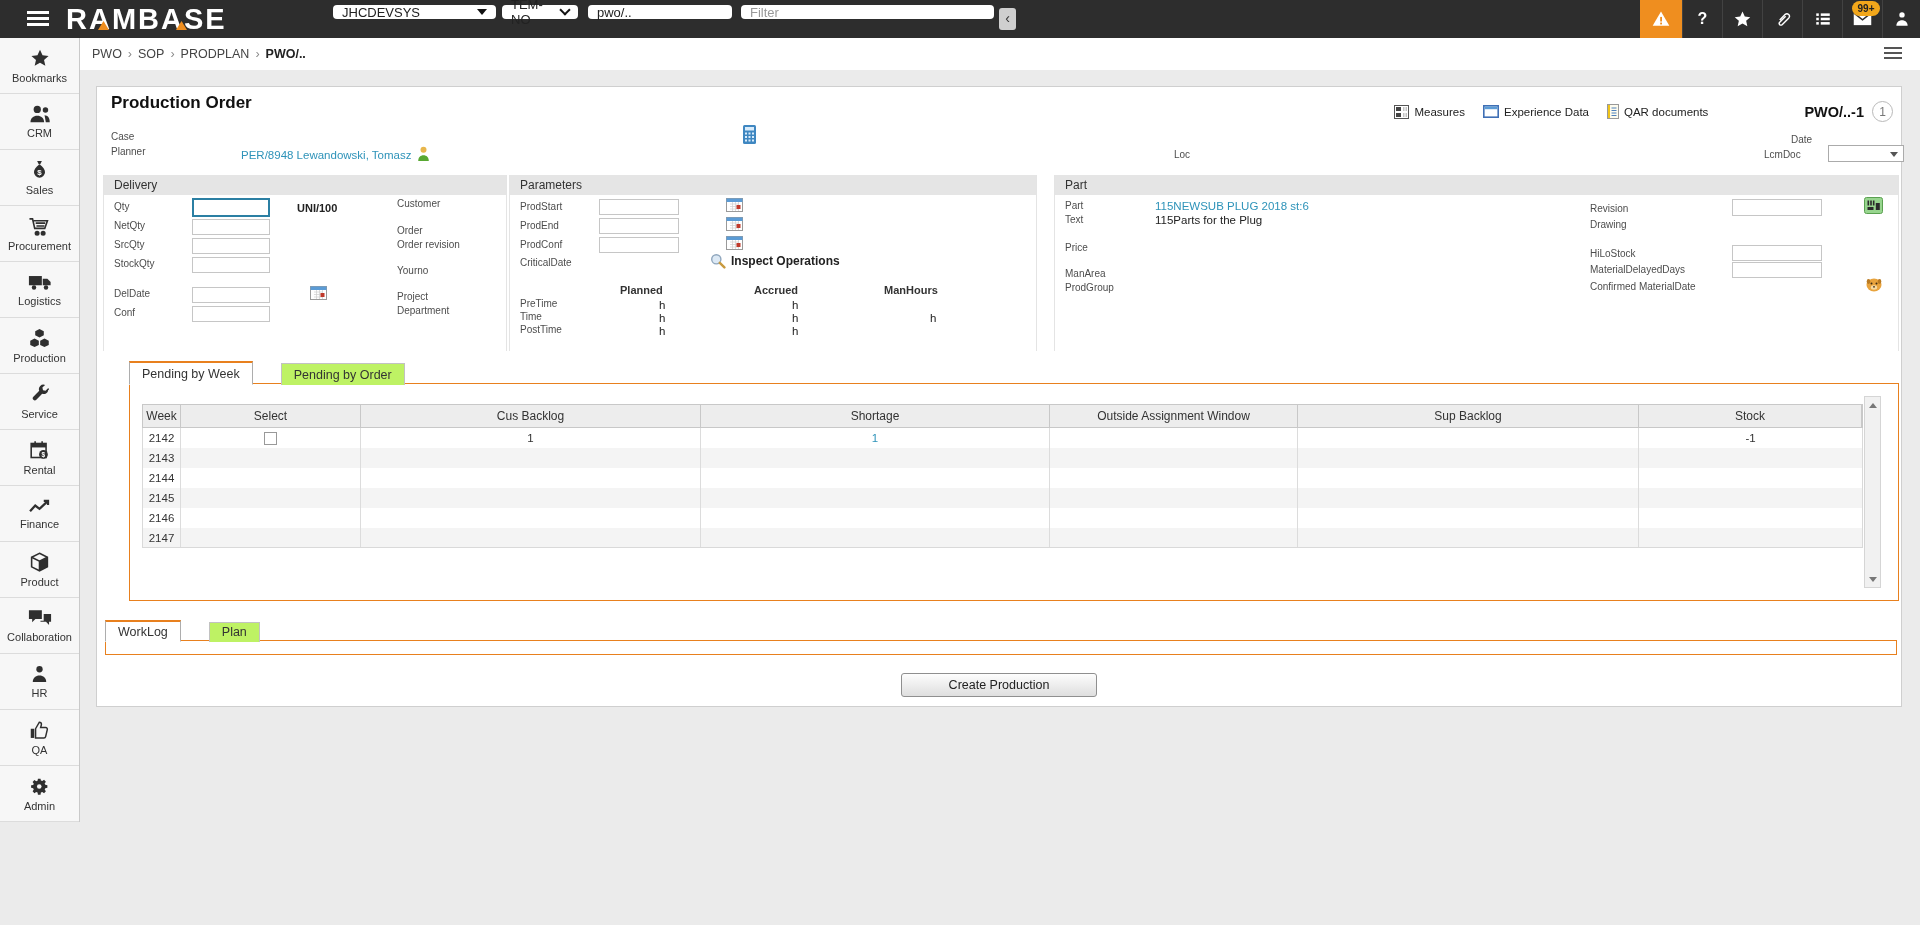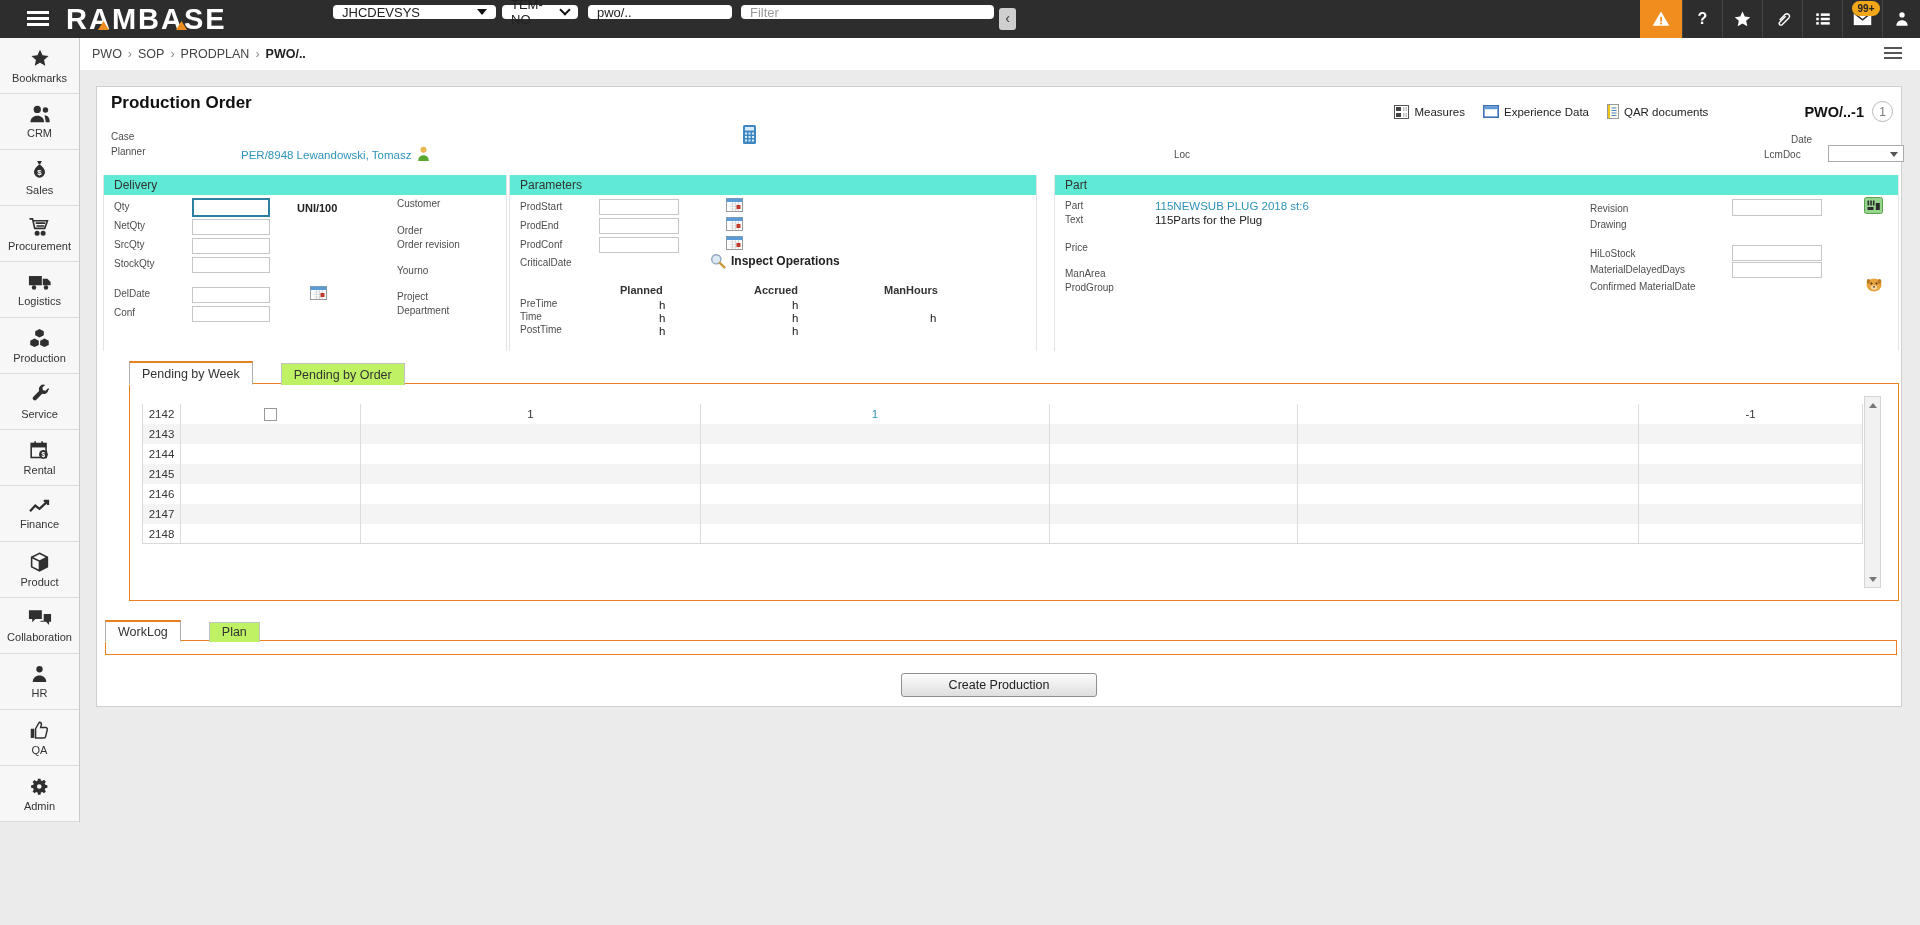--- a/index.html
+++ b/index.html
@@ -58,21 +58,21 @@
   .inp { background:#fff; border:1px solid #c6c6c6; height:16px; }
   #title { position:absolute; left:14px; top:6px; font-size:17px; font-weight:bold; color:#111; }
 
   #hdr-links { position:absolute; top:14px; right:8px; display:flex; align-items:center; }
   .hdr-link { display:flex; align-items:center; gap:5px; font-size:11.5px; color:#222; cursor:pointer; margin-right:18px; }
   #doc-id { font-size:14.5px; font-weight:bold; color:#111; margin-left:78px; margin-right:8px; }
   #doc-circle { width:21px; height:21px; border:1.5px solid #b9b9b9; border-radius:50%; color:#777;
     font-size:12px; display:flex; align-items:center; justify-content:center; cursor:pointer; }
 
   .section { position:absolute; top:88px; height:176px; border-left:1px solid #e4e4e4; border-right:1px solid #e4e4e4; }
-  .sec-hdr { height:20px; background:#5eead4; font-size:12px; color:#333; line-height:20px; padding-left:10px; }
+  .sec-hdr { height:20px; background:#e5e5e5; font-size:12px; color:#333; line-height:20px; padding-left:10px; }
 
   
   .tabs { position:absolute; display:flex; align-items:flex-end; z-index:2;gap:28px; }
   .tab { height:24px; box-sizing:border-box; padding:0 12px; font-size:12.5px; color:#333; line-height:22px;
     cursor:pointer; margin-bottom:-1px; }
   .tab.active { background:#fff; border:1px solid #adadad; border-top:2px solid #e8801e; border-bottom:1px solid #fff; }
   .tab.inactive { background:#bef264; border:1px solid #c2c2c2; border-bottom:none; height:22px; }
   .orange-panel { position:absolute; background:#fff; border:1px solid #e8801e; }
 
   
@@ -492,20 +492,29 @@
           <circle cx="8" cy="9.8" r="0.9" fill="#3d2b12"></circle>
         </svg></span>
   </div>
 
   <div class="tabs" style="left:32px; top:272px; height:25px;">
     <div class="tab active">Pending by Week</div>
     <div class="tab inactive">Pending by Order</div>
   </div>
   <div class="orange-panel" style="left:32px; top:296px; width:1770px; height:218px;">
     <div id="ptable">
+      <div class="tr head">
+        <div class="td c0">Week</div>
+        <div class="td c1">Select</div>
+        <div class="td c2">Cus Backlog</div>
+        <div class="td c3">Shortage</div>
+        <div class="td c4">Outside Assignment Window</div>
+        <div class="td c5">Sup Backlog</div>
+        <div class="td c6">Stock</div>
+      </div>
       <div class="tr body">
         <div class="td c0">2142</div>
         <div class="td c1">
             <span class="checkbox"></span>
           </div>
         <div class="td c2">1</div>
         <div class="td c3">
             <span class="link">1</span>
           </div>
         <div class="td c4"></div>
@@ -550,29 +559,20 @@
       </div>
       <div class="tr body stripe">
         <div class="td c0">2147</div>
         <div class="td c1"></div>
           <div class="td c2"></div>
           <div class="td c3"></div>
         <div class="td c4"></div>
           <div class="td c5"></div>
           <div class="td c6"></div>
       </div>
-      <div class="tr body">
-        <div class="td c0">2148</div>
-        <div class="td c1"></div>
-          <div class="td c2"></div>
-          <div class="td c3"></div>
-        <div class="td c4"></div>
-          <div class="td c5"></div>
-          <div class="td c6"></div>
-      </div>
     </div>
     <div id="vscroll">
       <div class="scr-btn" style="top:0;">
           <span class="tri-up"></span>
         </div>
       <div class="scr-btn" style="bottom:0;">
           <span class="tri-dn"></span>
         </div>
     </div>
   </div>

